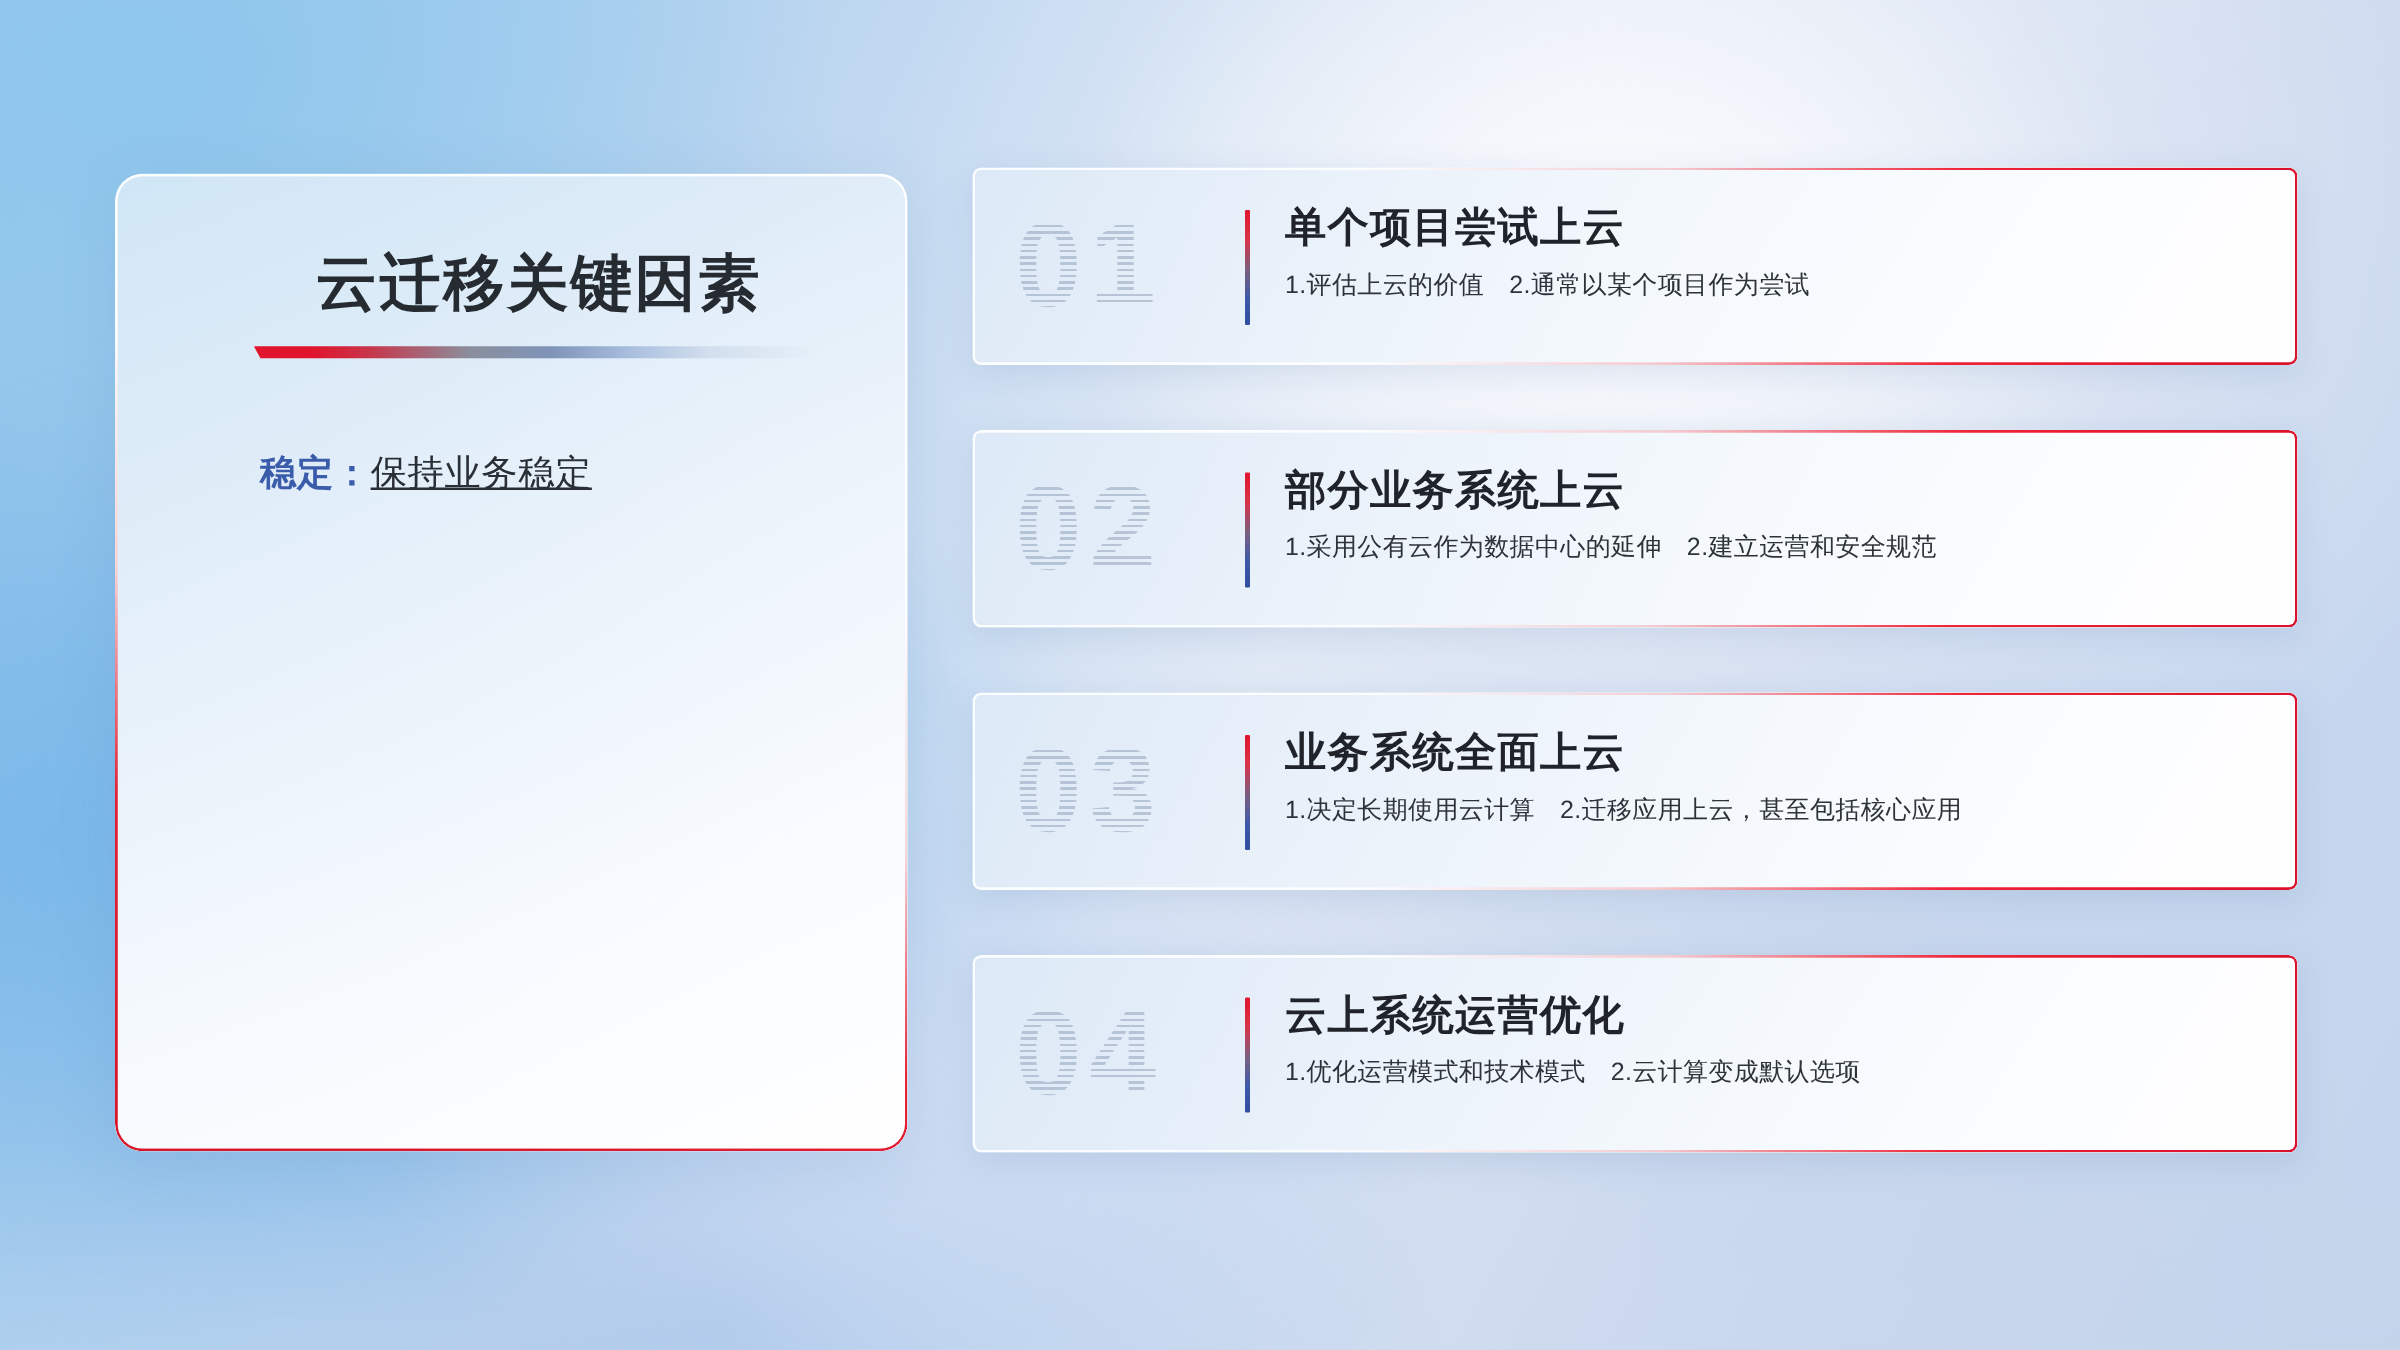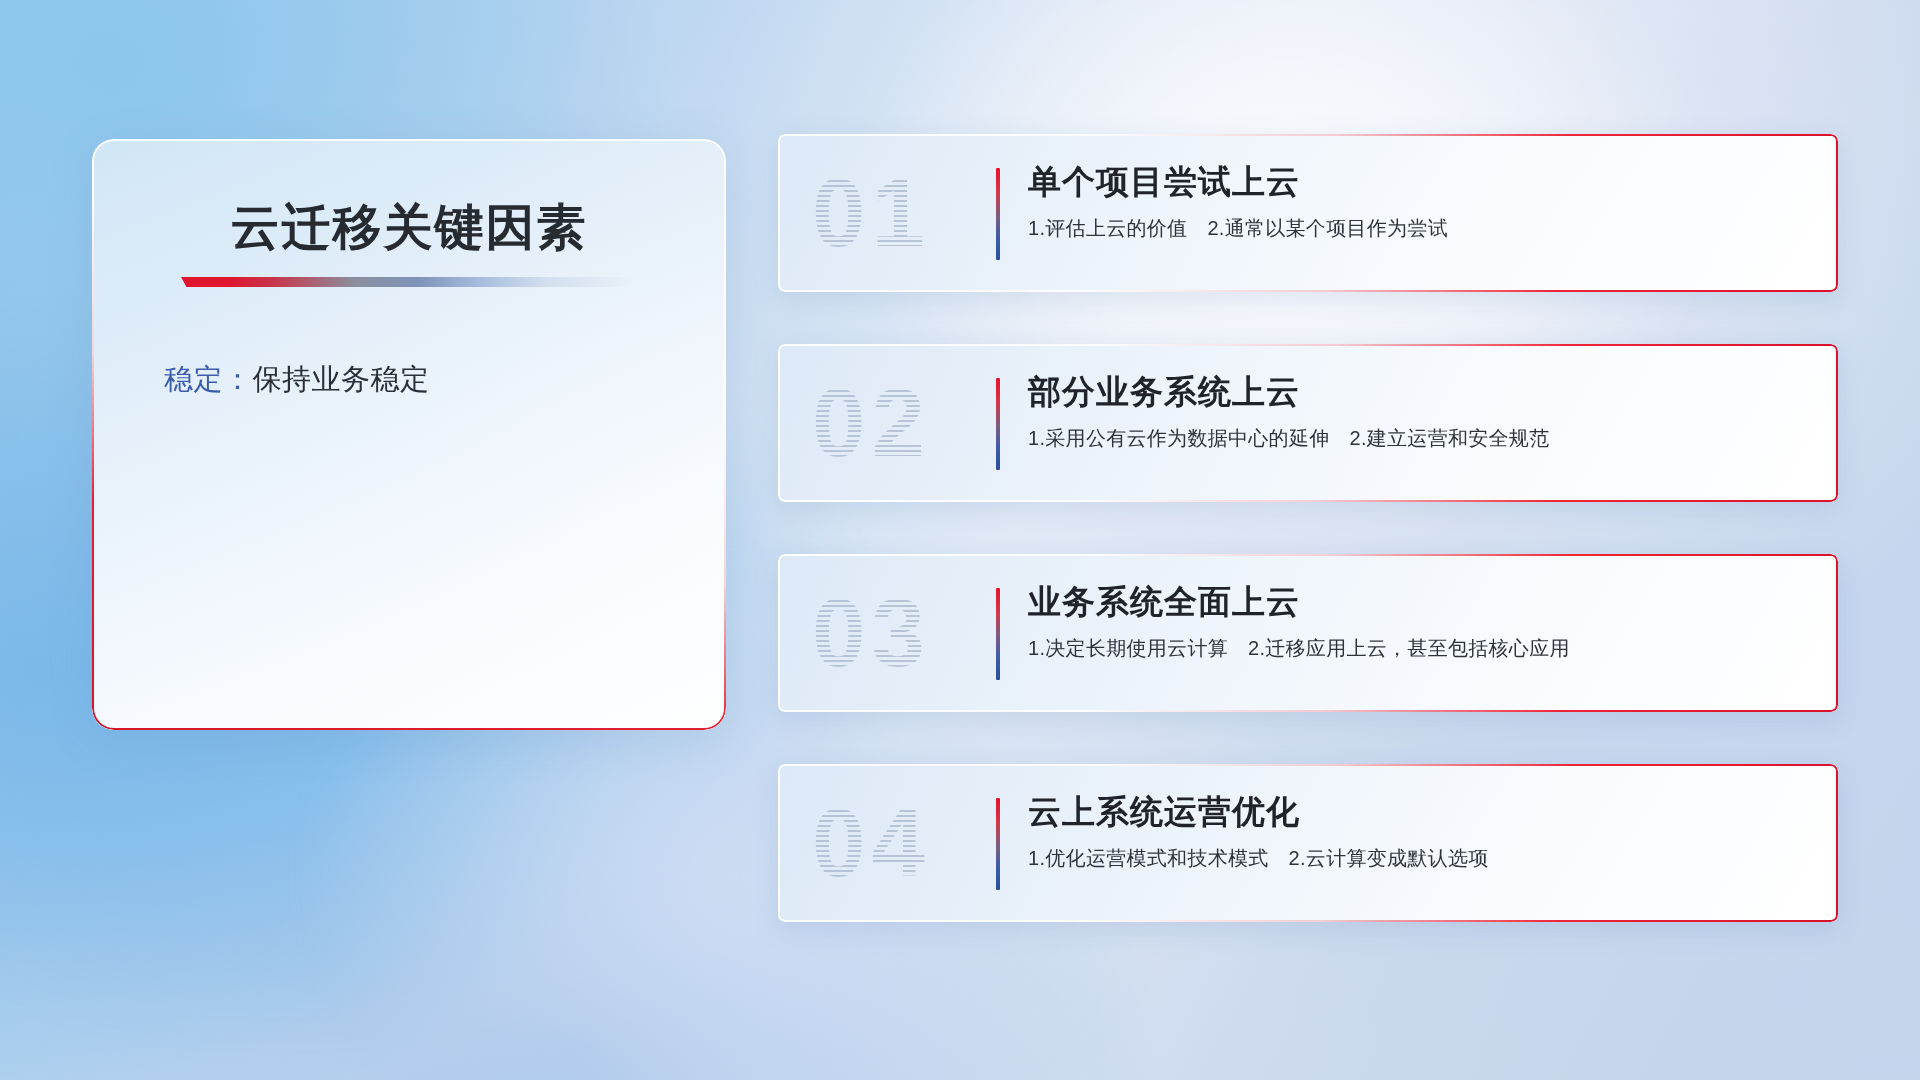--- a/index.html
+++ b/index.html
@@ -34,31 +34,32 @@
     filter:blur(22px);
   }
   .bg-glow-3 {
     position:absolute; left:16%; top:52%; width:44%; height:58%;
     background:radial-gradient(ellipse at 50% 50%, rgba(206,221,243,.9) 0%, rgba(206,221,243,0) 72%);
     filter:blur(20px);
   }
 
   
   #left-panel {
-    position:absolute; left:92px; top:139px; width:634px; height:591px;
+    position:absolute; left:92px; top:139px; width:634px; height:782px;
     border-radius:22px;
     background:linear-gradient(160deg,
         rgba(214,233,247,.92) 0%,
         rgba(226,238,249,.93) 22%,
         rgba(240,246,252,.95) 48%,
         rgba(250,252,255,.97) 72%,
         rgba(255,255,255,.99) 100%);
     box-shadow:0 10px 46px rgba(90,130,180,.16);
     overflow:hidden;
     z-index:2;
+    padding-left:44px;
   }
   
   #left-panel::before{
     content:""; position:absolute; inset:0; border-radius:22px; padding:2px;
     background:linear-gradient(200deg,
         rgba(255,255,255,.98) 0%,
         rgba(255,255,255,.95) 34%,
         rgba(246,210,214,.95) 54%,
         #e31f33 72%,
         #d81428 100%);
@@ -82,24 +83,24 @@
     clip-path:polygon(0 0,100% 0,99.3% 100%,1.2% 100%);
     border-radius:1px;
   }
 
   #factor-list { margin-top:74px; padding-left:16px; }
   .factor-row {
     font-size:29px; line-height:1.28; color:#2a2f36;
     margin-bottom:34px; letter-spacing:.5px; white-space:nowrap;
   }
   .factor-row.wrap { white-space:normal; }
-  .factor-label { font-weight:400; }
+  .factor-label { font-weight:700; }
   .factor-label.blue { color:#3a5cab; }
   .factor-label.dark { color:#2a2f36; }
-  .factor-text { color:#2a2f36; }
+  .factor-text { color:#2a2f36;text-decoration:underline; }
 
   
   #cards { position:absolute; left:778px; top:134px; width:1060px; z-index:2; }
   .step-card {
     position:relative; height:158px; margin-bottom:52px;
     border-radius:7px;
     background:linear-gradient(122deg,
         rgba(222,234,247,.90) 0%,
         rgba(233,241,250,.93) 26%,
         rgba(245,249,253,.96) 55%,

